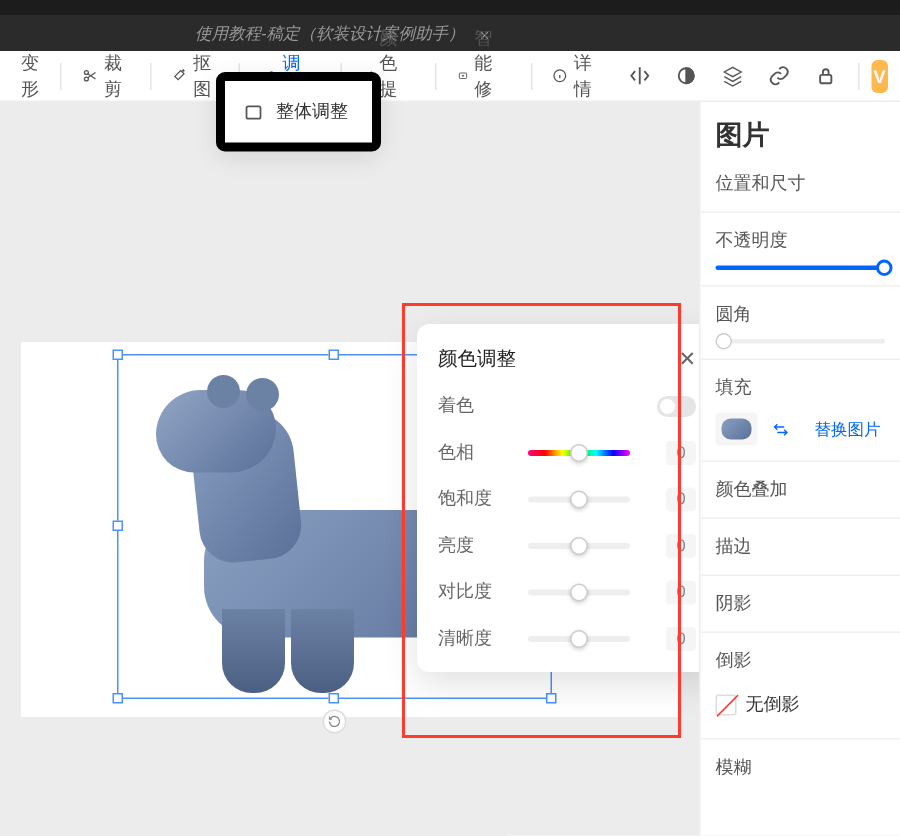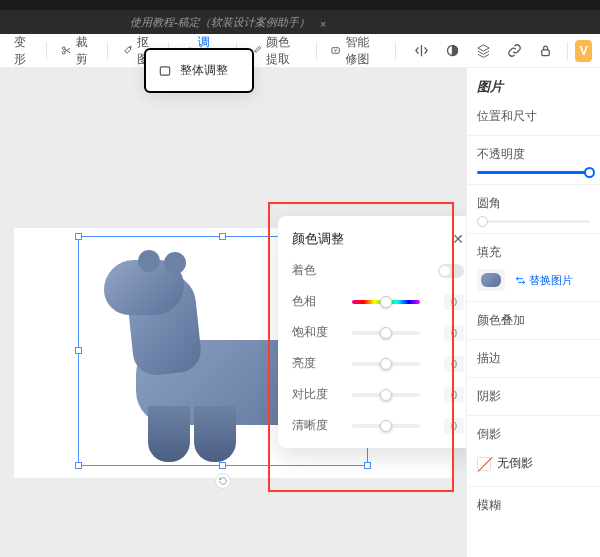--- a/index.html
+++ b/index.html
@@ -9,21 +9,21 @@
     .tab { display: flex; align-items: flex-end; gap: 10px; font-style: italic; }
     .tab-close { cursor: pointer; }
     .toolbar { height: 34px; border-bottom: 1px solid #eee; display: flex; align-items: center; padding: 0 8px; gap: 4px; background: #fff; }
     .tool { display: flex; align-items: center; gap: 4px; padding: 4px 6px; color: #555; cursor: pointer; border-radius: 4px; font-size: 12px; }
     .tool.active { color: #0066ff; }
     .tool svg { width: 15px; height: 15px; }
     .tool .chev { font-size: 8px; color: #999; }
     .sep { width: 1px; height: 18px; background: #e5e5e5; margin: 0 4px; }
     .spacer { flex: 1; }
     .avatar { width: 22px; height: 22px; background: #ffb84d; border-radius: 4px; display: flex; align-items: center; justify-content: center; font-weight: bold; color: #fff; font-size: 12px; }
-    .dropdown { position: absolute; top: 48px; left: 144px; background: #fff; border: 2px solid #000000; border-radius: 6px; box-shadow: 0 4px 16px rgba(0,0,0,.1); padding: 6px 0; width: 110px; z-index: 20; }
+    .dropdown { position: absolute; top: 48px; left: 144px; background: #fff; border: 6px solid #000000; border-radius: 6px; box-shadow: 0 4px 16px rgba(0,0,0,.1); padding: 6px 0; width: 110px; z-index: 20; }
     .dd-item { display: flex; align-items: center; gap: 8px; padding: 6px 12px; font-size: 12px; color: #333; cursor: pointer; }
     .dd-item svg { width: 14px; height: 14px; }
     .main { display: flex; height: calc(557px - 34px - 24px - 10px); }
     .canvas-area { flex: 1; background: #ececec; position: relative; overflow: hidden; }
     .artboard { position: absolute; left: 14px; top: 160px; width: 440px; height: 250px; background: #fff; }
     .selection { position: absolute; left: 78px; top: 168px; width: 290px; height: 230px; border: 1px solid #4a90ff; }
     .handle { position: absolute; width: 7px; height: 7px; background: #fff; border: 1px solid #4a90ff; }
     .handle.tl { top: -4px; left: -4px; } .handle.tm { top: -4px; left: 50%; margin-left: -4px; } .handle.tr { top: -4px; right: -4px; }
     .handle.ml { top: 50%; left: -4px; margin-top: -4px; } .handle.mr { top: 50%; right: -4px; margin-top: -4px; }
     .handle.bl { bottom: -4px; left: -4px; } .handle.bm { bottom: -4px; left: 50%; margin-left: -4px; } .handle.br { bottom: -4px; right: -4px; }
@@ -44,31 +44,31 @@
     .popup-row .lbl { width: 36px; flex-shrink: 0; }
     .popup-row .track { flex: 1; height: 4px; background: #eee; border-radius: 2px; position: relative; }
     .popup-row .track.hue { background: linear-gradient(90deg,#ff0080,#ff0000,#ffff00,#00ff00,#00ffff,#0000ff,#ff00ff); }
     .popup-row .thumb { position: absolute; left: 50%; top: -4px; width: 12px; height: 12px; border-radius: 50%; background: #fff; border: 1px solid #ccc; box-shadow: 0 1px 3px rgba(0,0,0,.2); margin-left: -6px; }
     .popup-row .val { width: 20px; text-align: center; background: #f5f5f5; border-radius: 3px; padding: 2px 4px; font-size: 11px; color: #888; }
     .toggle-pill { width: 26px; height: 14px; background: #e5e5e5; border-radius: 10px; position: relative; margin-left: auto; }
     .toggle-pill::after { content: ""; position: absolute; left: 2px; top: 2px; width: 10px; height: 10px; background: #fff; border-radius: 50%; }
     .right-panel { width: 134px; border-left: 1px solid #eee; background: #fff; padding: 10px 10px 0; overflow-y: auto; overflow-x: hidden; font-size: 12px; color: #333; }
     .right-panel::-webkit-scrollbar { width: 6px; }
     .right-panel::-webkit-scrollbar-thumb { background: #ddd; border-radius: 3px; }
-    .rp-title { font-size: 13px; font-weight: 600; margin-bottom: 12px; font-style: italic; }
+    .rp-title { font-size: 18px; font-weight: 600; margin-bottom: 12px; }
     .rp-section { font-size: 12px; color: #555; margin: 10px 0 8px; }
     .rp-divider { border-top: 1px solid #f0f0f0; margin: 10px -10px; }
     .rp-slider-full { height: 3px; background: #0066ff; border-radius: 2px; position: relative; margin: 6px 0 4px; }
     .rp-slider-full .thumb { position: absolute; right: -5px; top: -4px; width: 11px; height: 11px; background: #fff; border: 2px solid #0066ff; border-radius: 50%; }
     .rp-slider-empty { height: 3px; background: #eee; border-radius: 2px; position: relative; margin: 6px 0 4px; }
     .rp-slider-empty .thumb { position: absolute; left: 0; top: -4px; width: 11px; height: 11px; background: #fff; border: 1px solid #ccc; border-radius: 50%; }
     .rp-fill { display: flex; align-items: center; gap: 10px; margin: 6px 0; }
     .rp-thumb-img { width: 28px; height: 22px; border-radius: 3px; background: #f5f5f5; position: relative; overflow: hidden; }
     .rp-thumb-img::before { content: ""; position: absolute; left: 4px; top: 4px; width: 20px; height: 14px; background: linear-gradient(135deg,#8aa0c2,#5a7098); border-radius: 6px; }
-    .rp-link { color: #0066ff; font-size: 11px; cursor: pointer; display: flex; align-items: center; gap: 3px; }
+    .rp-link { color: #0066ff; font-size: 11px; cursor: pointer; display: flex; align-items: center; gap: 17px; }
     .rp-chip { display: flex; align-items: center; gap: 6px; padding: 4px 0; margin: 4px 0; }
     .rp-chip .sw { width: 14px; height: 14px; background: #fff; border: 1px solid #ddd; border-radius: 2px; position: relative; }
     .rp-chip .sw::after { content: ""; position: absolute; width: 20px; height: 1px; background: #ff3b30; top: 6px; left: -3px; transform: rotate(-45deg); }
   </style>
 </head>
 <body>
 
 <div class="tab-bar"></div>
 <div class="tab-strip">
   <div class="tab">
@@ -118,20 +118,27 @@
   </div>
   <div class="sep"></div>
   <div class="tool">
     <svg viewBox="0 0 24 24" fill="none" stroke="#555" stroke-width="2">
         <rect x="4" y="6" width="16" height="12" rx="2"></rect>
         <path d="M10 10l2 4 2-4"></path>
       </svg>
     <span>智能修图</span>
   </div>
   <div class="sep"></div>
+  <div class="tool">
+    <svg viewBox="0 0 24 24" fill="none" stroke="#555" stroke-width="2">
+        <circle cx="12" cy="12" r="9"></circle>
+        <path d="M12 8v.01M12 11v5"></path>
+      </svg>
+    <span>详情</span>
+  </div>
   <div class="spacer"></div>
   <div class="tool">
       <svg viewBox="0 0 24 24" fill="none" stroke="#555" stroke-width="2">
         <path d="M12 3v18M7 7l-4 5 4 5M17 7l4 5-4 5"></path>
       </svg>
     </div>
   <div class="tool">
       <svg viewBox="0 0 24 24" fill="none" stroke="#555" stroke-width="2">
         <circle cx="12" cy="12" r="8"></circle>
         <path d="M12 4a8 8 0 010 16z" fill="#555"></path>

